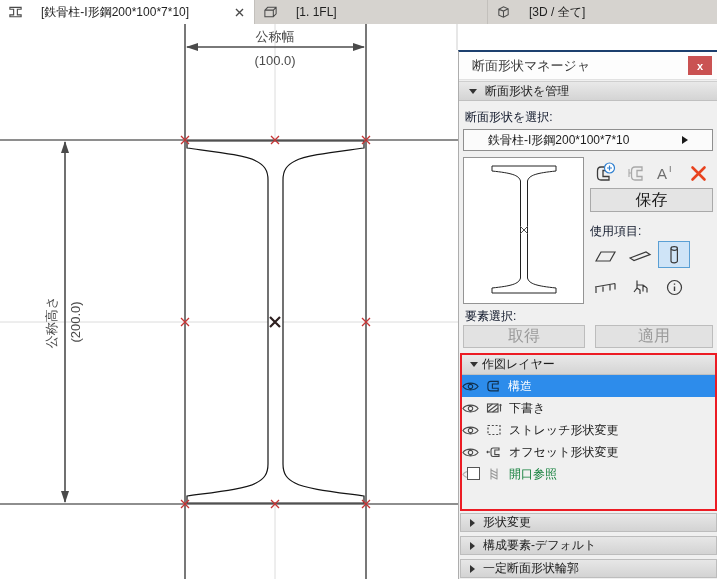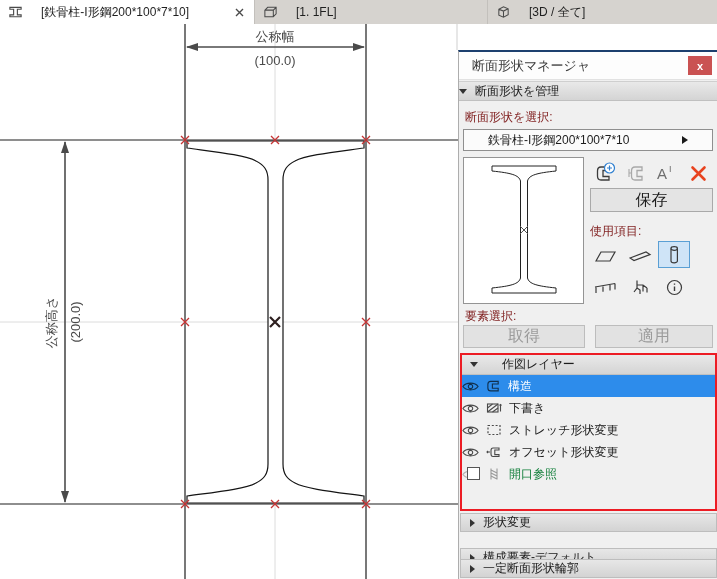--- a/index.html
+++ b/index.html
@@ -24,26 +24,26 @@
     font-size:12px; color:#1c1c1c; }
   .p-title { position:absolute; left:0; top:0; width:100%; height:28px; background:#fdfdfd;
     display:flex; align-items:center; padding-left:13px; font-size:13px; color:#3c3c3c;
     border-bottom:1px solid #e2e2e2; }
   .p-close { position:absolute; right:5px; top:4px; width:24px; height:19px; background:#ca5252;
     color:#fff; font-size:11px; font-weight:bold; display:flex; align-items:center;
     justify-content:center; cursor:pointer; }
   .sec-hdr { position:absolute; left:0; width:100%; height:20px;
     background:linear-gradient(#e9e9e9,#d4d4d4); border-top:1px solid #cfcfcf;
     border-bottom:1px solid #c0c0c0; display:flex; align-items:center; gap:8px;
-    padding-left:0; cursor:pointer; }
+    padding-left:10px; cursor:pointer; }
   .arr-down { width:0; height:0; border-left:4px solid transparent;
     border-right:4px solid transparent; border-top:5px solid #333; }
   .arr-right { width:0; height:0; border-top:4px solid transparent;
     border-bottom:4px solid transparent; border-left:5px solid #333; }
-  .p-label { position:absolute; left:6px; color:#7f1d1d; }
+  .p-label { position:absolute; left:6px; color:#0f172a; }
   .dropdown { position:absolute; left:4px; top:77px; width:250px; height:22px;
     background:#fbfbfb; border:1px solid #8f8f8f; display:flex; align-items:center;
     padding:0 24px; cursor:pointer; }
   .dropdown .dd-arrow { margin-left:auto; width:0; height:0;
     border-top:4px solid transparent; border-bottom:4px solid transparent;
     border-left:6px solid #1a1a1a; }
   .preview { position:absolute; left:4px; top:105px; width:121px; height:147px;
     background:#fff; border:1px solid #949494; display:flex; align-items:center; justify-content:center; }
   .icon-btn { position:absolute; width:26px; height:24px; display:flex;
     align-items:center; justify-content:center; cursor:pointer; }
@@ -51,21 +51,21 @@
     display:flex; align-items:center; justify-content:center; font-size:16px;
     color:#1c1c1c; cursor:pointer; }
   .btn.disabled { background:#e2e2e2; border-color:#bdbdbd; color:#9b9b9b; }
   .toggle { position:absolute; width:32px; height:27px; display:flex;
     align-items:center; justify-content:center; cursor:pointer; border:1px solid transparent; }
   .toggle.selected { background:#cfe4f7; border:1px solid #5a9fd4; }
   .red-group { position:absolute; left:1px; top:301px; width:257px; height:158px;
     border:2px solid #ec1c24; }
   .layers-hdr { position:relative; width:100%; height:20px;
     background:linear-gradient(#e9e9e9,#d4d4d4); border-bottom:1px solid #c0c0c0;
-    display:flex; align-items:center; gap:24px; padding-left:8px; cursor:pointer; }
+    display:flex; align-items:center; gap:4px; padding-left:8px; cursor:pointer; }
   .layer-row { position:relative; height:22px; display:flex; align-items:center;
     gap:7px; cursor:pointer; }
   .layer-row.selected { background:#2d8ceb; color:#fff; }
   .layer-row.disabled { color:#15803d; }
   .layer-row .cbx { position:absolute; left:5px; top:4px; width:13px; height:13px;
     background:#fff; border:1px solid #555; }
   .collapsed-hdr { position:absolute; left:1px; width:257px; height:19px;
     background:linear-gradient(#e7e7e7,#d3d3d3); border:1px solid #bdbdbd;
     display:flex; align-items:center; gap:8px; padding-left:9px; cursor:pointer; }
   svg { display:block; }
@@ -306,21 +306,21 @@
           </g>
         </svg>
       <span>開口参照</span>
     </div>
   </div>
 
   <div class="collapsed-hdr" style="top:461px">
     <span class="arr-right"></span>
     <span>形状変更</span>
   </div>
-  <div class="collapsed-hdr" style="top:496px">
+  <div class="collapsed-hdr" style="top:484px">
     <span class="arr-right"></span>
     <span>構成要素-デフォルト</span>
   </div>
   <div class="collapsed-hdr" style="top:507px">
     <span class="arr-right"></span>
     <span>一定断面形状輪郭</span>
   </div>
 </div>
 
 </body></html>

